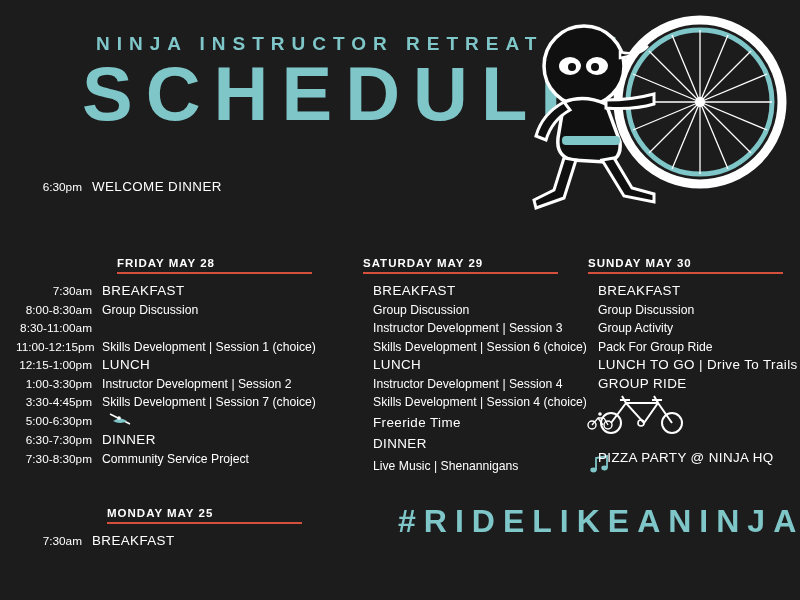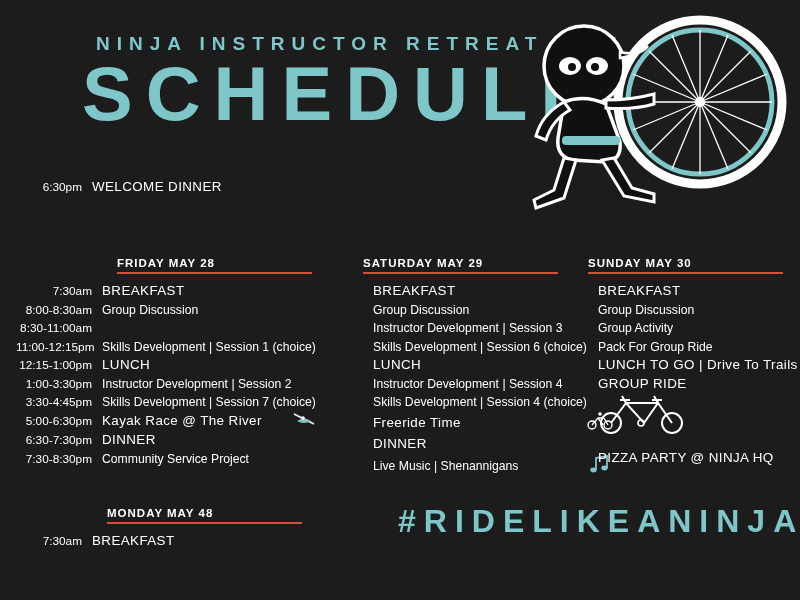--- a/index.html
+++ b/index.html
@@ -195,21 +195,20 @@
       <div class="row">
         <div class="time">1:00-3:30pm</div>
         <div class="evt">Instructor Development | Session 2</div>
       </div>
       <div class="row">
         <div class="time">3:30-4:45pm</div>
         <div class="evt">Skills Development | Session 7 (choice)</div>
       </div>
       <div class="row">
         <div class="time">5:00-6:30pm</div>
-        <div class="evt big">Kayak Race @ The River</div>
         <span class="inline-icon">
           <svg width="24" height="14" viewBox="0 0 24 14">
               <path d="M2 2 L22 12" stroke="#ffffff" stroke-width="1.5" fill="none"></path>
               <path d="M5 9 Q12 4 19 9 Q12 13 5 9 Z" fill="#7fc6c9"></path>
               <circle cx="11" cy="6" r="1.8" fill="#ffffff"></circle>
             </svg>
         </span>
       </div>
       <div class="row">
         <div class="time">6:30-7:30pm</div>
@@ -315,21 +314,21 @@
       <circle cx="76" cy="30" r="10" fill="none" stroke="#ffffff" stroke-width="2"></circle>
       <path d="M15 30 L30 10 L48 30 L62 10 L76 30" stroke="#ffffff" stroke-width="2" fill="none"></path>
       <path d="M30 10 L48 10 M62 10 L48 10" stroke="#ffffff" stroke-width="2" fill="none"></path>
       <path d="M24 7 L34 7 M56 7 L66 7" stroke="#ffffff" stroke-width="2" fill="none"></path>
       <path d="M30 10 L26 3 M62 10 L58 3" stroke="#ffffff" stroke-width="2" fill="none"></path>
       <circle cx="45" cy="30" r="3" fill="none" stroke="#ffffff" stroke-width="1.6"></circle>
     </svg>
   </div>
 
   <div class="block" id="monday">
-    <div class="col-head">MONDAY MAY 48</div>
+    <div class="col-head">MONDAY MAY 25</div>
     <div class="rows">
       <div class="row">
         <div class="time">7:30am</div>
         <div class="evt big">BREAKFAST</div>
       </div>
     </div>
   </div>
 
   <div class="hashtag">#RIDELIKEANINJA</div>
 

